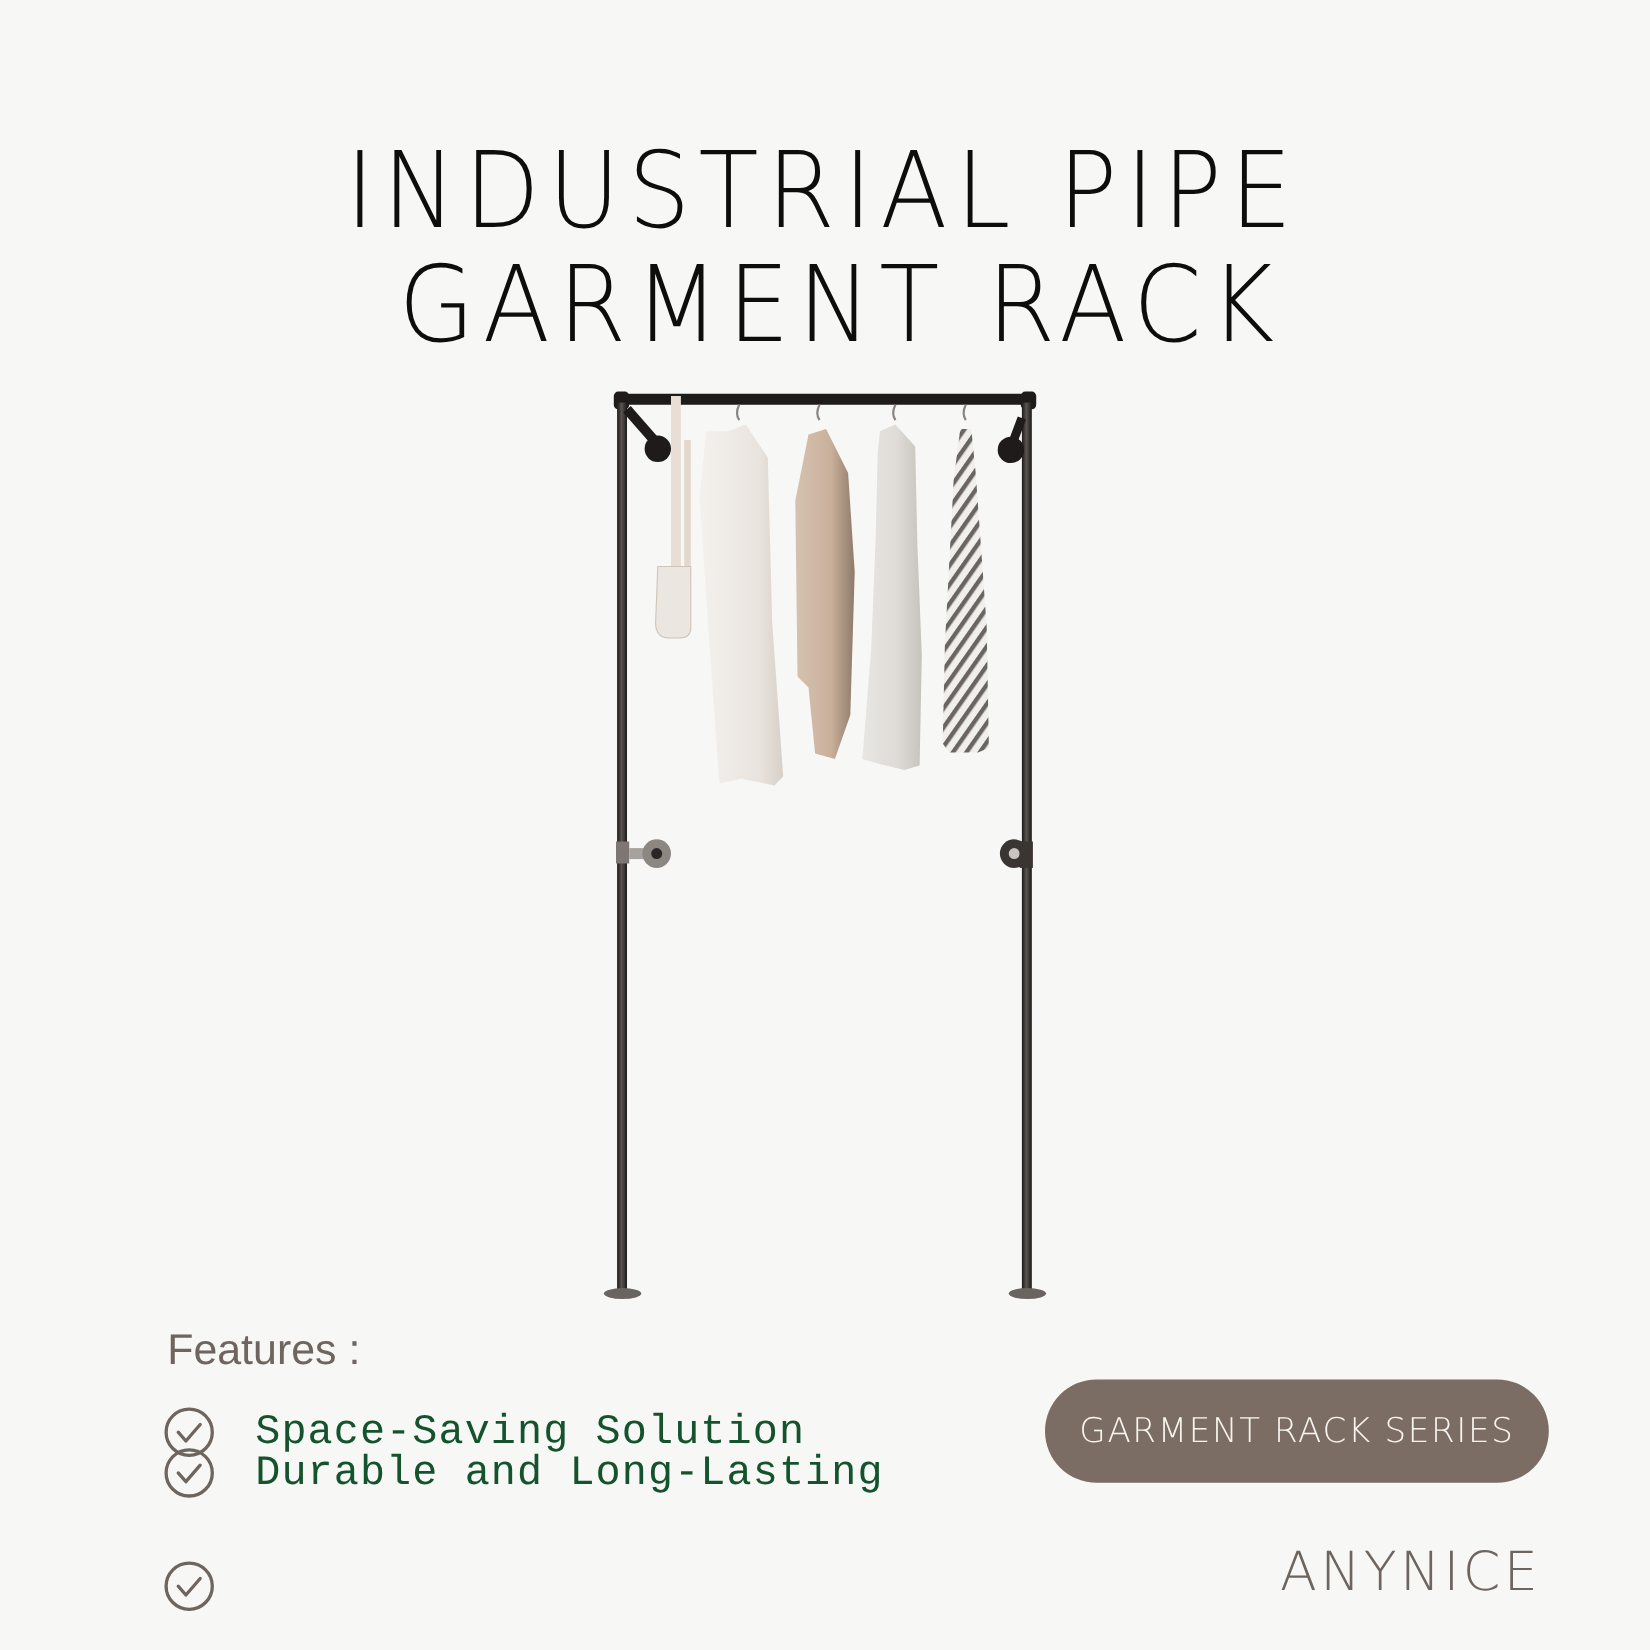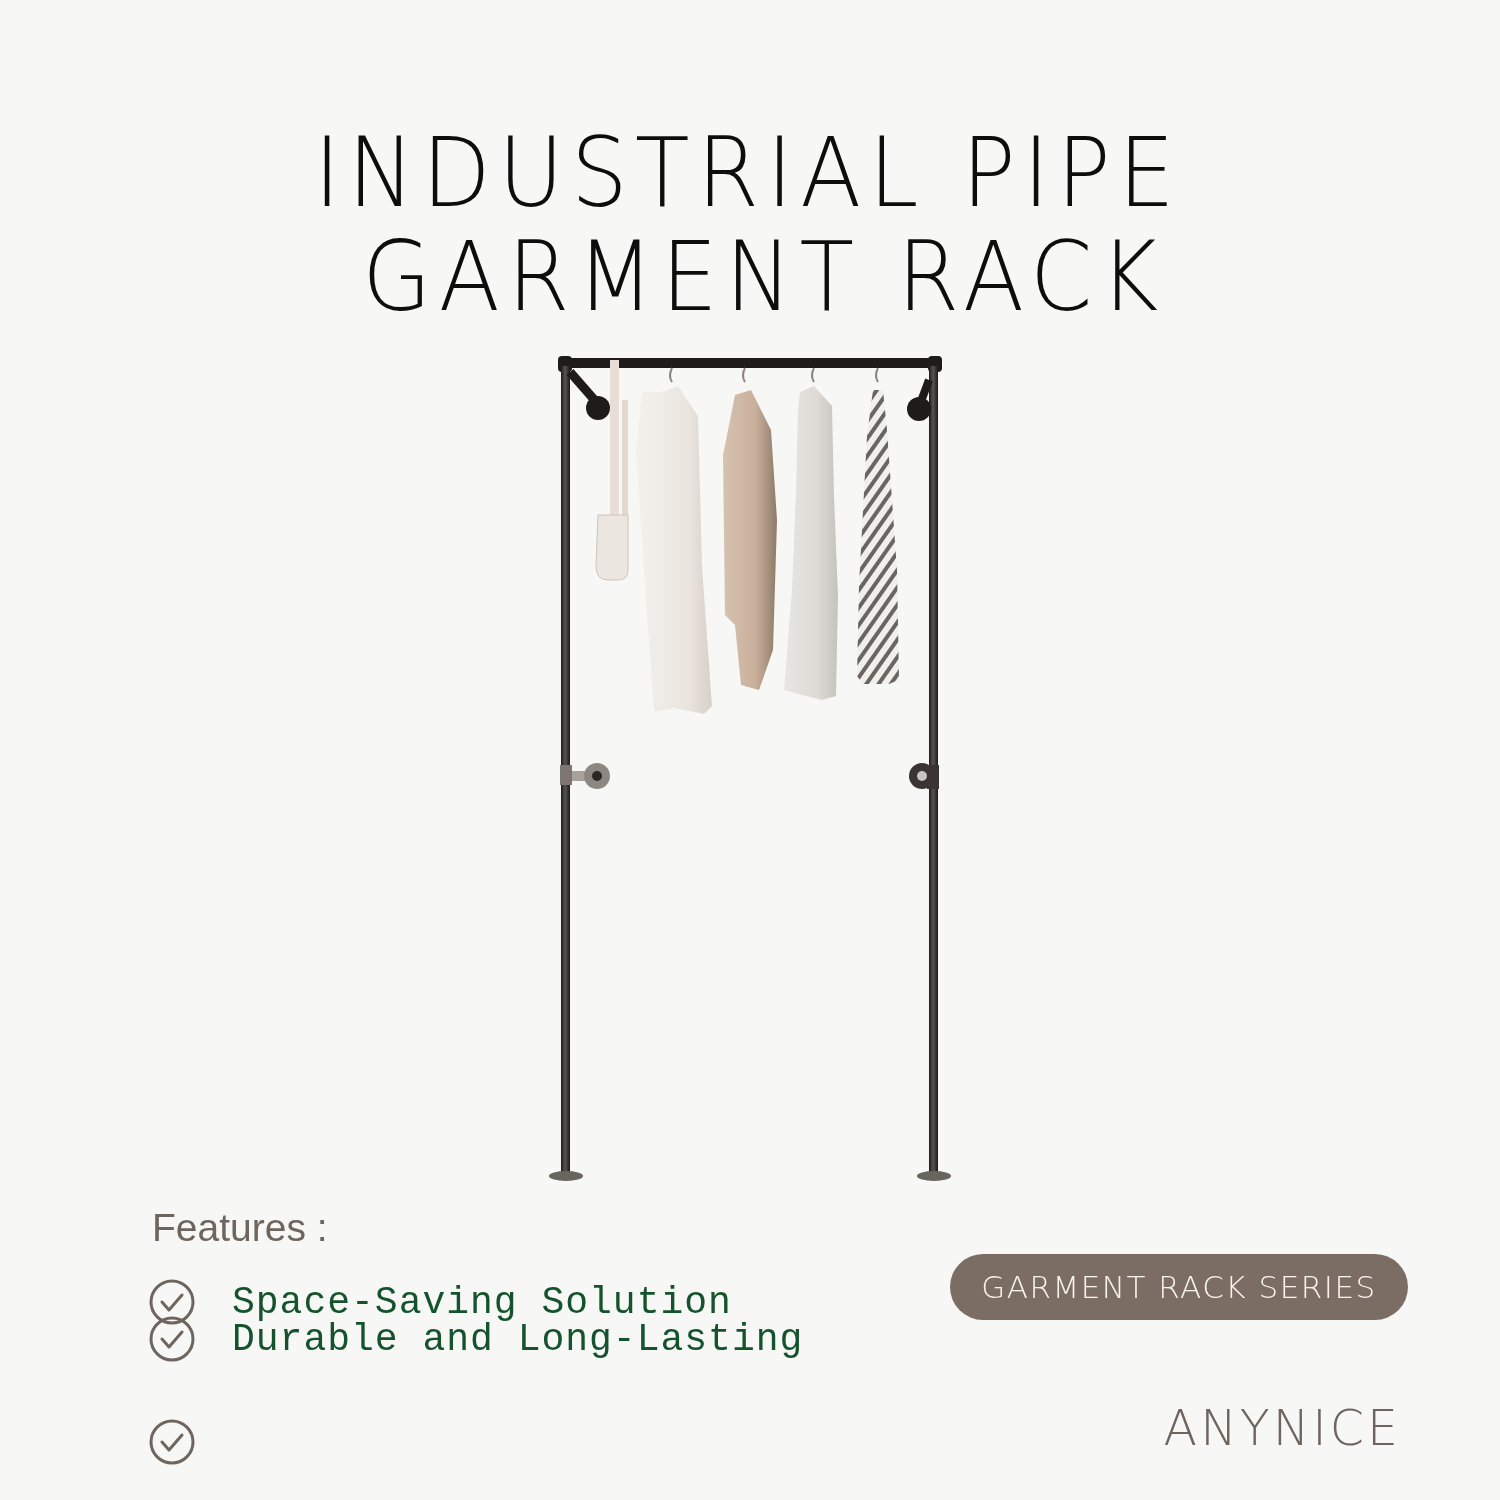--- a/index.html
+++ b/index.html
@@ -5,21 +5,21 @@
   html, body { margin:0; padding:0; }
   body { width:1500px; height:1500px; background:#f7f7f5; position:relative; overflow:hidden; font-family:"Liberation Sans", sans-serif; }
   .title { position:absolute; left:0; width:1500px; text-align:center; color:#0d0d0d; font-family:"DejaVu Sans", sans-serif; font-weight:300; letter-spacing:8px; }
   .title.l1 { top:118px; font-size:96px; line-height:110px; left:-2px; transform:scaleX(0.93); }
   .title.l2 { top:222px; font-size:96px; line-height:110px; left:14px; transform:scaleX(0.93); }
   .rack { position:absolute; left:0; top:0; width:1500px; height:1500px; }
   .features-title { position:absolute; left:152px; top:1206px; font-size:39px; color:#6e655e; font-family:"Liberation Sans", sans-serif; }
   .feature { position:absolute; left:148px; display:flex; align-items:center; }
   .feature .check { width:48px; height:48px; margin-right:36px; }
   .feature .label { font-size:38px; color:#14532d; font-family:Liberation Mono, monospace; font-weight:300; letter-spacing:1px; }
-  .pill { position:absolute; left:950px; top:1254px; width:458px; height:66px; border-radius:47px; background:#7b6d63; display:flex; align-items:center; justify-content:center; }
+  .pill { position:absolute; left:950px; top:1254px; width:458px; height:94px; border-radius:47px; background:#7b6d63; display:flex; align-items:center; justify-content:center; }
   .pill span { color:#f7f4ef; font-size:31px; letter-spacing:1.5px; font-family:"DejaVu Sans", sans-serif; font-weight:300; }
   .brand { position:absolute; right:99px; top:1400px; font-size:49px; color:#6e655e; letter-spacing:3px; font-family:"DejaVu Sans", sans-serif; font-weight:300; }
 </style>
 </head>
 <body>
 
 <div>
   <div class="title l1">INDUSTRIAL PIPE</div>
   <div class="title l2">GARMENT RACK</div>
 </div>

